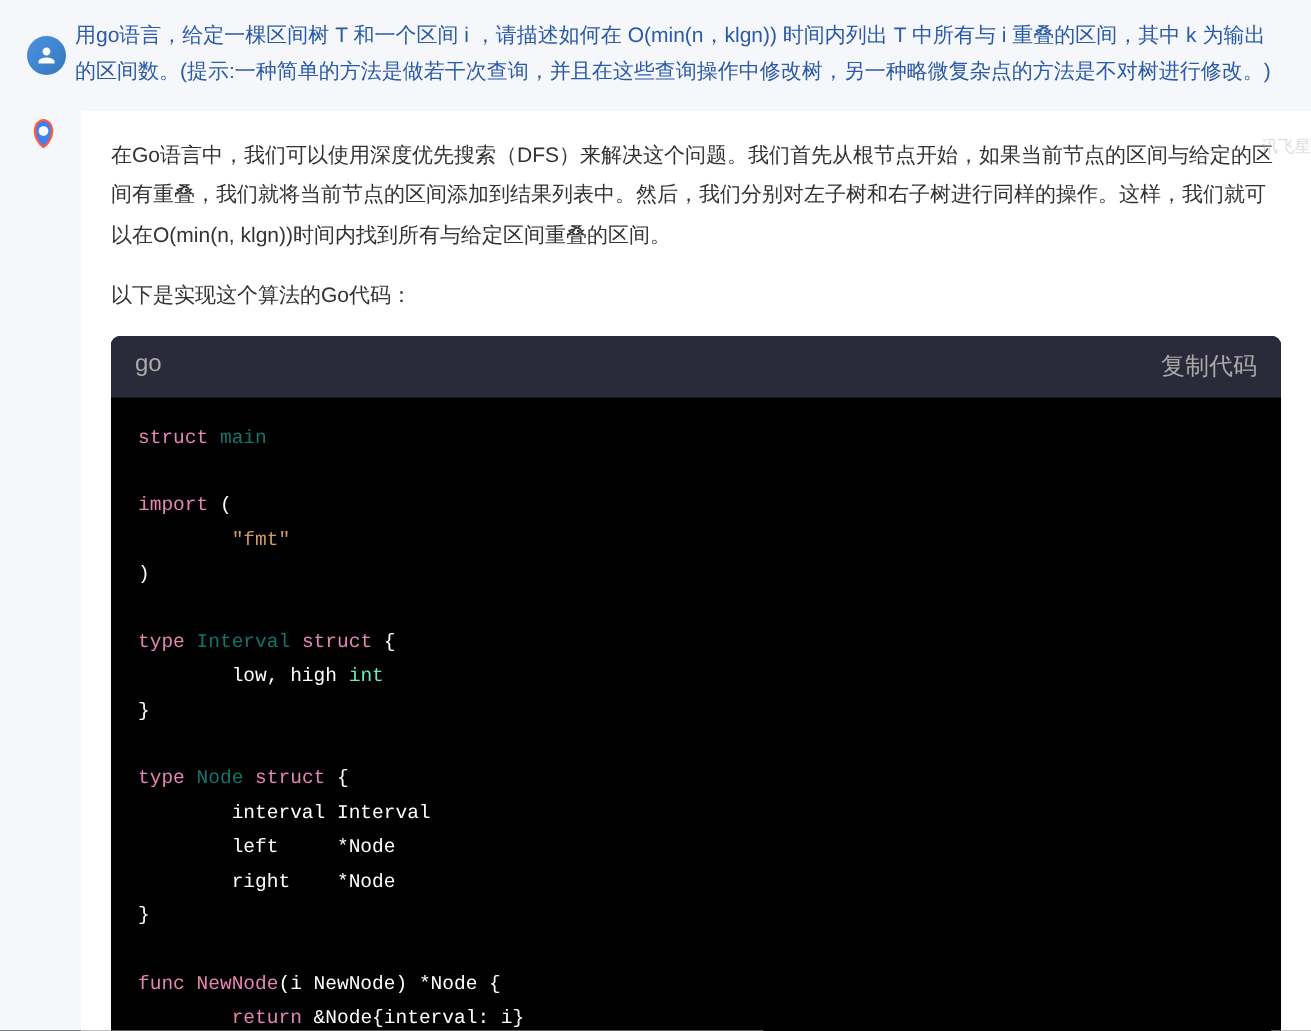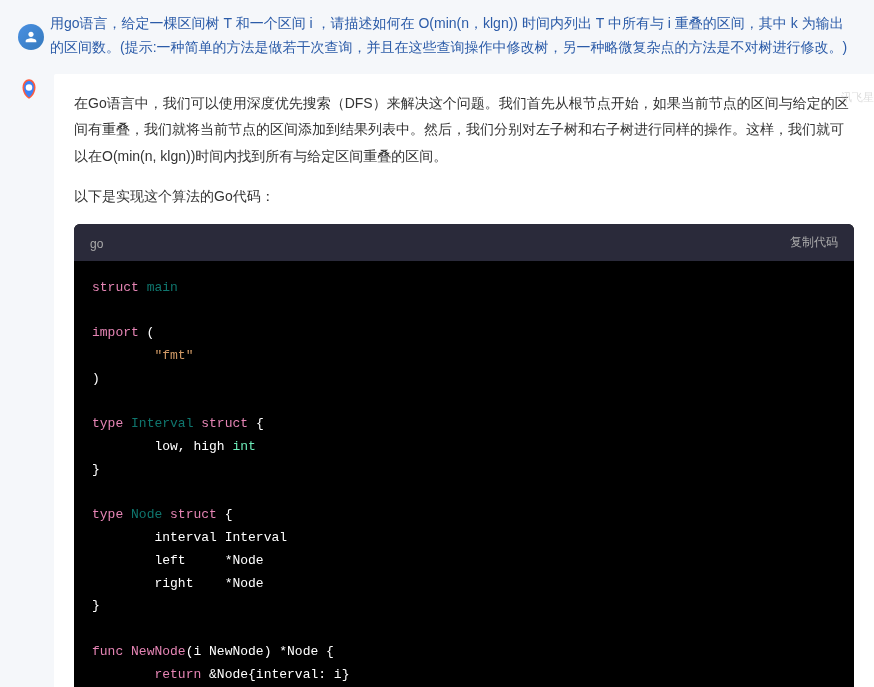--- a/index.html
+++ b/index.html
@@ -84,25 +84,25 @@
     }
     .code-block {
       background: #000;
       border-radius: 6px;
       overflow: hidden;
       margin-top: 8px;
     }
     .code-header {
       display: flex;
       justify-content: space-between;
-      align-items: flex-end;
+      align-items: flex-start;
       padding: 10px 16px;
       background: #2a2a3a;
       color: #aaa;
-      font-size: 12px;
+      font-size: 16px;
     }
     .code-body {
       padding: 16px 18px;
       font-family: "SFMono-Regular", Consolas, "Liberation Mono", Menlo, monospace;
       font-size: 13px;
       line-height: 1.75;
       white-space: pre;
       color: #fff;
     }
     .kw { color: #e685b5; }

